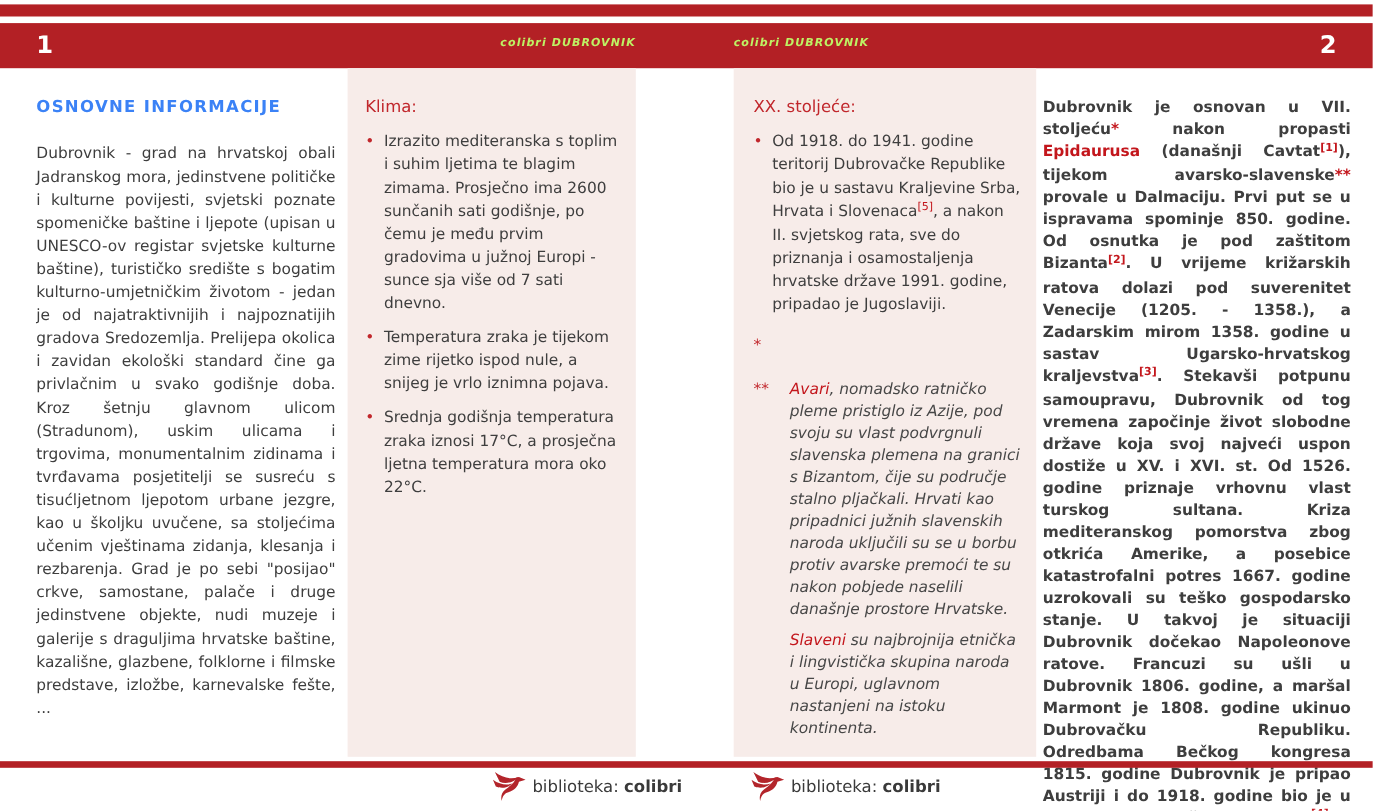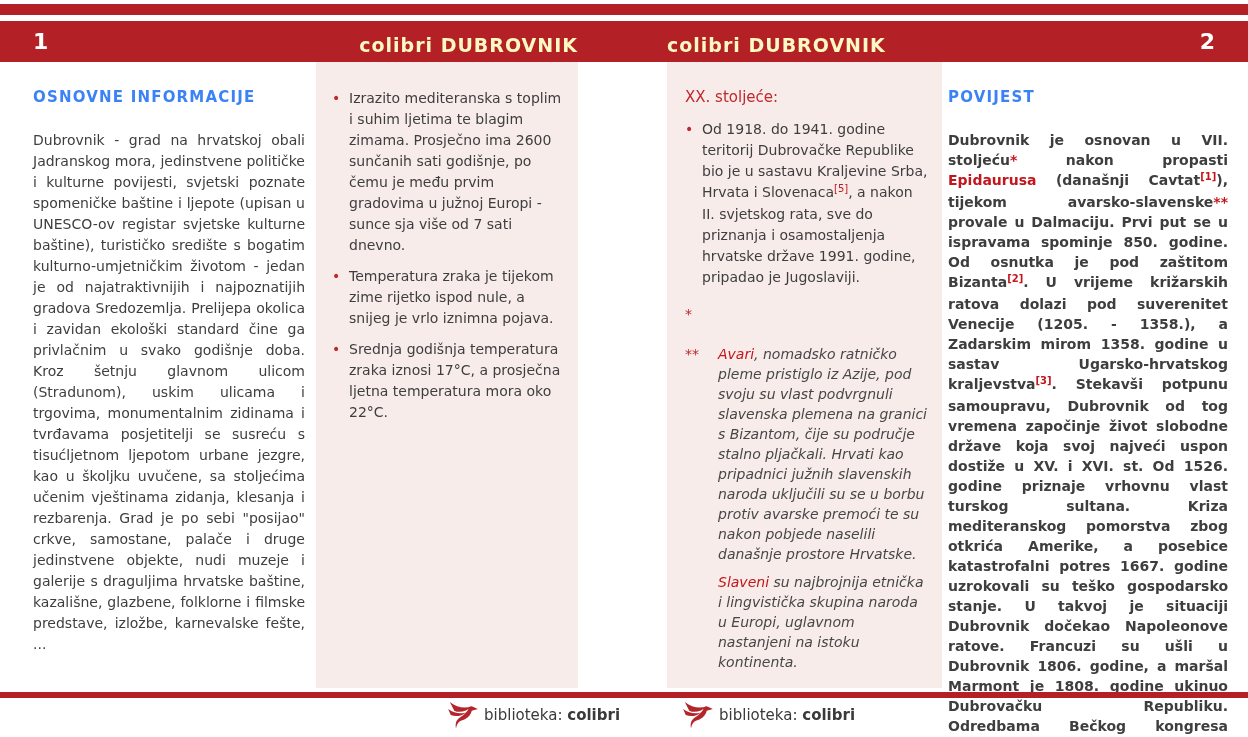--- a/index.html
+++ b/index.html
@@ -9,22 +9,22 @@
     font-family:"DejaVu Sans","Liberation Sans",sans-serif;
   }
 
   
   .top-strip { position:absolute; left:0; top:4px; width:1248px; height:11px; background:#b32025; }
   .header-bar { position:absolute; left:0; top:21px; width:1248px; height:41px; background:#b32025; }
   .page-num { position:absolute; top:8px; color:#ffffff; font-weight:bold; font-size:22px; }
   .page-num.left  { left:33px; }
   .page-num.right { right:33px; }
   .book-title {
-    position:absolute; top:13px; color:#fef9c3; font-weight:bold;
-    font-size:19px; letter-spacing:1px;
+    position:absolute; top:13px; color:#bef264; font-weight:bold;
+    font-size:10px; letter-spacing:1px;font-style:italic;
   }
   .book-title.left  { left:316px; width:262px; text-align:right; }
   .book-title.right { left:667px; }
 
   
   .col-heading {
     color:#3b82f6; font-weight:bold; font-size:15px; letter-spacing:1.2px;
     margin:0 0 24px 0;
   }
   .col1 { position:absolute; left:33px;  top:88px; width:272px; }
@@ -71,20 +71,21 @@
   <span class="book-title right">colibri DUBROVNIK</span>
   <span class="page-num right">2</span>
 </div>
 
 <div class="col1">
   <h2 class="col-heading">OSNOVNE INFORMACIJE</h2>
   <p class="body-text">Dubrovnik - grad na hrvatskoj obali Jadranskog mora, jedinstvene političke i kulturne povijesti, svjetski poznate spomeničke baštine i ljepote (upisan u UNESCO-ov registar svjetske kulturne baštine), turističko središte s bogatim kulturno-umjetničkim životom - jedan je od najatraktivnijih i najpoznatijih gradova Sredozemlja. Prelijepa okolica i zavidan ekološki standard čine ga privlačnim u svako godišnje doba. Kroz šetnju glavnom ulicom (Stradunom), uskim ulicama i trgovima, monumentalnim zidinama i tvrđavama posjetitelji se susreću s tisućljetnom ljepotom urbane jezgre, kao u školjku uvučene, sa stoljećima učenim vještinama zidanja, klesanja i rezbarenja. Grad je po sebi "posijao" crkve, samostane, palače i druge jedinstvene objekte, nudi muzeje i galerije s draguljima hrvatske baštine, kazališne, glazbene, folklorne i filmske predstave, izložbe, karnevalske fešte, ...</p>
 </div>
 
 <div class="panel panel2">
+  <h3 class="panel-heading">Klima:</h3>
   <div class="bullet-item">
     <span class="bullet-dot">•</span>
     <span class="bullet-body">Izrazito mediteranska s toplim i suhim ljetima te blagim zimama. Prosječno ima 2600 sunčanih sati godišnje, po čemu je među prvim gradovima u južnoj Europi - sunce sja više od 7 sati dnevno.</span>
   </div>
   <div class="bullet-item">
     <span class="bullet-dot">•</span>
     <span class="bullet-body">Temperatura zraka je tijekom zime rijetko ispod nule, a snijeg je vrlo iznimna pojava.</span>
   </div>
   <div class="bullet-item">
     <span class="bullet-dot">•</span>
@@ -104,21 +105,20 @@
   <div class="footnote fn2">
     <span class="fn-marker">**</span>
     <span class="fn-body">
       <span><span class="seg-r">Avari</span><span class="seg-n">, nomadsko ratničko pleme pristiglo iz Azije, pod svoju su vlast podvrgnuli slavenska plemena na granici s Bizantom, čije su područje stalno pljačkali. Hrvati kao pripadnici južnih slavenskih naroda uključili su se u borbu protiv avarske premoći te su nakon pobjede naselili današnje prostore Hrvatske.</span></span>
       <span class="fn-para2" style="display:block;"><span class="seg-r">Slaveni</span><span class="seg-n"> su najbrojnija etnička i lingvistička skupina naroda u Europi, uglavnom nastanjeni na istoku kontinenta.</span></span>
     </span>
   </div>
 </div>
 
 <div class="col4">
-  <h2 class="col-heading">POVIJEST</h2>
   <p class="body-text"><span class="seg-n">Dubrovnik je osnovan u VII. stoljeću</span><span class="seg-r">*</span><span class="seg-n"> nakon propasti </span><span class="seg-r">Epidaurusa</span><span class="seg-n"> (današnji Cavtat</span><span class="seg-sup">[1]</span><span class="seg-n">), tijekom avarsko-slavenske</span><span class="seg-r">**</span><span class="seg-n"> provale u Dalmaciju. Prvi put se u ispravama spominje 850. godine. Od osnutka je pod zaštitom Bizanta</span><span class="seg-sup">[2]</span><span class="seg-n">. U vrijeme križarskih ratova dolazi pod suverenitet Venecije (1205. - 1358.), a Zadarskim mirom 1358. godine u sastav Ugarsko-hrvatskog kraljevstva</span><span class="seg-sup">[3]</span><span class="seg-n">. Stekavši potpunu samoupravu, Dubrovnik od tog vremena započinje život slobodne države koja svoj najveći uspon dostiže u XV. i XVI. st. Od 1526. godine priznaje vrhovnu vlast turskog sultana. Kriza mediteranskog pomorstva zbog otkrića Amerike, a posebice katastrofalni potres 1667. godine uzrokovali su teško gospodarsko stanje. U takvoj je situaciji Dubrovnik dočekao Napoleonove ratove. Francuzi su ušli u Dubrovnik 1806. godine, a maršal Marmont je 1808. godine ukinuo Dubrovačku Republiku. Odredbama Bečkog kongresa 1815. godine Dubrovnik je pripao Austriji i do 1918. godine bio je u sastavu Habsburške monarhije</span><span class="seg-sup">[4]</span><span class="seg-n">.</span></p>
 </div>
 
 <div class="footer-line"></div>
 
 <div class="brand left">
   <svg class="bird" viewBox="0 0 34 32">
     <path fill="#b3252b" d="M2 1 C10 7 18 9 27 6 C21 12 13 14 7 11 Z"></path>
     <path fill="#b3252b" d="M0 9 C7 14 14 15 20 13 C15 18 8 18 3 16 Z"></path>
     <path fill="#b3252b" d="M27 6 L34 9 L27 11 C26 16 22 20 16 22 C12 23 10 26 9 31 C8 26 9 22 13 19 C19 15 23 11 24 7 Z"></path>

